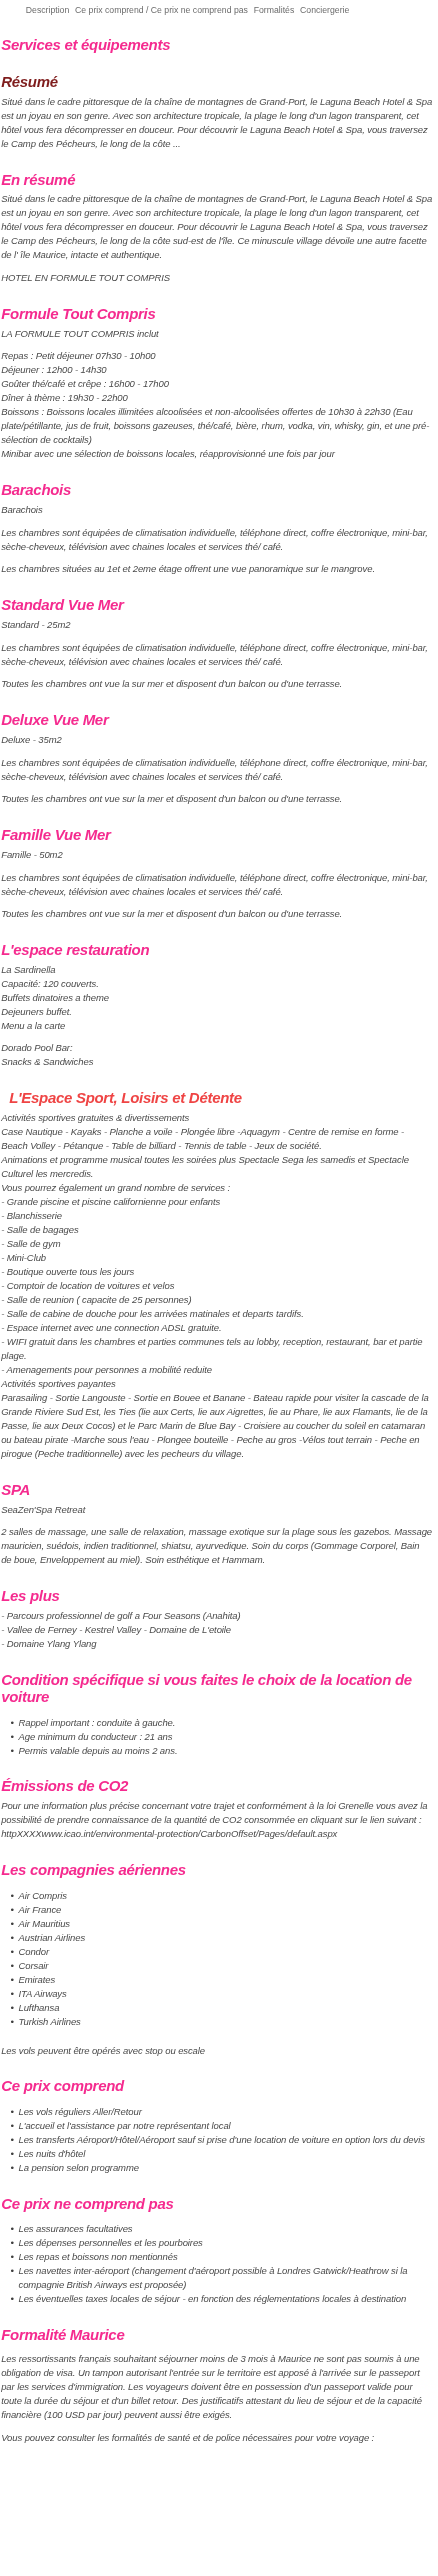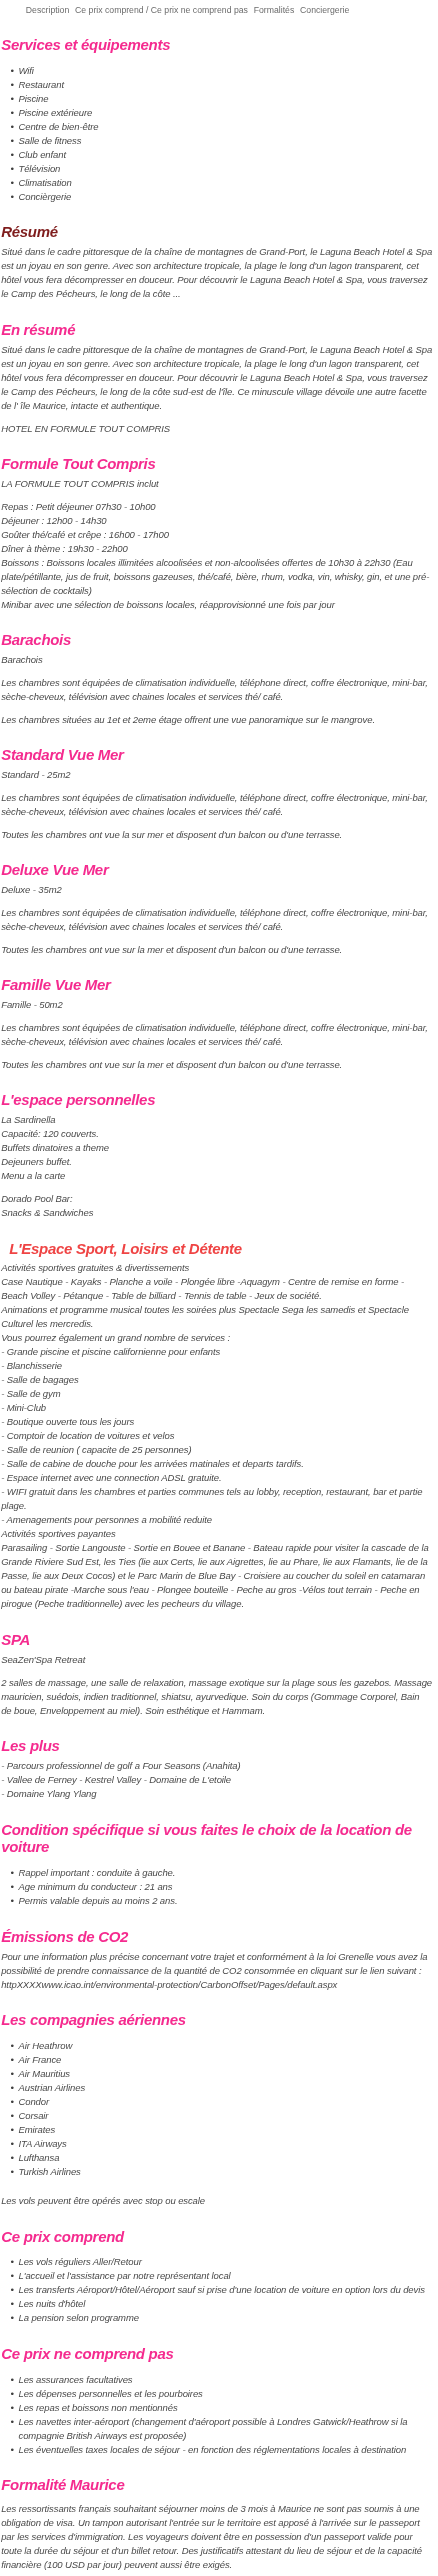--- a/index.html
+++ b/index.html
@@ -43,32 +43,20 @@
 <div class="page">
   <nav class="tabbar" style="color: rgb(107, 107, 107); padding-left: 24px;">
       <span class="tab">Description</span>
       <span class="tab">Ce prix comprend / Ce prix ne comprend pas</span>
       <span class="tab">Formalités</span>
       <span class="tab">Conciergerie</span>
     </nav>
   <main class="content">
       <section class="section">
         <h2 class="heading" style="color: rgb(245, 43, 143);">Services et équipements</h2>
-        <ul class="bullets">
-          <li>Wifi</li>
-          <li>Restaurant</li>
-          <li>Piscine</li>
-          <li>Piscine extérieure</li>
-          <li>Centre de bien-être</li>
-          <li>Salle de fitness</li>
-          <li>Club enfant</li>
-          <li>Télévision</li>
-          <li>Climatisation</li>
-          <li>Concièrgerie</li>
-        </ul>
       </section>
       <section class="section">
         <h2 class="heading" style="color: #7f1d1d;">Résumé</h2>
         <p class="para tight">Situé dans le cadre pittoresque de la chaîne de montagnes de Grand-Port, le Laguna Beach Hotel &amp; Spa est un joyau en son genre. Avec son architecture tropicale, la plage le long d'un lagon transparent, cet hôtel vous fera décompresser en douceur. Pour découvrir le Laguna Beach Hotel &amp; Spa, vous traversez le Camp des Pécheurs, le long de la côte ...</p>
       </section>
       <section class="section">
         <h2 class="heading" style="color: rgb(245, 43, 143);">En résumé</h2>
         <p class="para tight">Situé dans le cadre pittoresque de la chaîne de montagnes de Grand-Port, le Laguna Beach Hotel &amp; Spa est un joyau en son genre. Avec son architecture tropicale, la plage le long d'un lagon transparent, cet hôtel vous fera décompresser en douceur. Pour découvrir le Laguna Beach Hotel &amp; Spa, vous traversez le Camp des Pécheurs, le long de la côte sud-est de l'île. Ce minuscule village dévoile une autre facette de l' île Maurice, intacte et authentique.</p>
         <p class="para"> HOTEL EN FORMULE TOUT COMPRIS</p>
       </section>
@@ -95,21 +83,21 @@
         <p class="para">Les chambres sont équipées de climatisation individuelle, téléphone direct, coffre électronique, mini-bar, sèche-cheveux, télévision avec chaines locales et services thé/ café.</p>
         <p class="para">Toutes les chambres ont vue sur la mer et disposent d'un balcon ou d'une terrasse.</p>
       </section>
       <section class="section">
         <h2 class="heading" style="color: rgb(245, 43, 143);">Famille Vue Mer</h2>
         <p class="para tight">Famille - 50m2</p>
         <p class="para">Les chambres sont équipées de climatisation individuelle, téléphone direct, coffre électronique, mini-bar, sèche-cheveux, télévision avec chaines locales et services thé/ café.</p>
         <p class="para">Toutes les chambres ont vue sur la mer et disposent d'un balcon ou d'une terrasse.</p>
       </section>
       <section class="section">
-        <h2 class="heading" style="color: rgb(245, 43, 143);">L'espace personnelles</h2>
+        <h2 class="heading" style="color: rgb(245, 43, 143);">L'espace restauration</h2>
         <p class="para tight"><span>La Sardinella</span><br><span>Capacité: 120 couverts.</span><br><span>Buffets dinatoires a theme</span><br><span>Dejeuners buffet.</span><br><span>Menu a la carte</span></p>
         <p class="para"><span>Dorado Pool Bar:</span><br><span>Snacks &amp; Sandwiches</span></p>
       </section>
       <section class="section">
         <h2 class="heading" style="color: #ef4444; padding-left: 8px;">L'Espace Sport, Loisirs et Détente</h2>
         <p class="para tight"><span>Activités sportives gratuites &amp; divertissements</span><br><span>Case Nautique - Kayaks - Planche a voile - Plongée libre -Aquagym - Centre de remise en forme - Beach Volley - Pétanque - Table de billiard - Tennis de table - Jeux de société.</span><br><span>Animations et programme musical toutes les soirées plus Spectacle Sega les samedis et Spectacle Culturel les mercredis.</span><br><span>Vous pourrez également un grand nombre de services :</span><br><span>- Grande piscine et piscine californienne pour enfants</span><br><span>- Blanchisserie</span><br><span>- Salle de bagages</span><br><span>- Salle de gym</span><br><span>- Mini-Club</span><br><span>- Boutique ouverte tous les jours</span><br><span>- Comptoir de location de voitures et velos</span><br><span>- Salle de reunion ( capacite de 25 personnes)</span><br><span>- Salle de cabine de douche pour les arrivées matinales et departs tardifs.</span><br><span>- Espace internet avec une connection ADSL gratuite.</span><br><span>- WIFI gratuit dans les chambres et parties communes tels au lobby, reception, restaurant, bar et partie plage.</span><br><span>- Amenagements pour personnes a mobilité reduite</span><br><span>Activités sportives payantes</span><br><span>Parasailing -  Sortie Langouste - Sortie en Bouee et Banane - Bateau rapide pour visiter la cascade de la Grande Riviere Sud Est, les Ties (lie aux Certs, lie aux Aigrettes, lie au Phare, lie aux Flamants, lie de la Passe, lie aux Deux Cocos) et le Parc Marin de Blue Bay - Croisiere au coucher du soleil en catamaran ou bateau pirate -Marche sous l'eau - Plongee bouteille - Peche au gros -Vélos tout terrain - Peche en pirogue (Peche traditionnelle) avec les pecheurs du village.</span></p>
       </section>
       <section class="section">
         <h2 class="heading" style="color: rgb(245, 43, 143);">SPA</h2>
         <p class="para tight">SeaZen'Spa Retreat</p>
@@ -127,21 +115,21 @@
           <li>Permis valable depuis au moins 2 ans.</li>
         </ul>
       </section>
       <section class="section">
         <h2 class="heading" style="color: rgb(245, 43, 143);">Émissions de CO2</h2>
         <p class="para tight"><span>Pour une information plus précise concernant votre trajet et conformément à la loi Grenelle vous avez la possibilité de prendre connaissance de la quantité de CO2 consommée en cliquant sur le lien suivant :</span><br><span>httpXXXXwww.icao.int/environmental-protection/CarbonOffset/Pages/default.aspx</span></p>
       </section>
       <section class="section">
         <h2 class="heading" style="color: rgb(245, 43, 143);">Les compagnies aériennes</h2>
         <ul class="bullets">
-          <li>Air Heathrow</li>
+          <li>Air Compris</li>
           <li>Air France</li>
           <li>Air Mauritius</li>
           <li>Austrian Airlines</li>
           <li>Condor</li>
           <li>Corsair</li>
           <li>Emirates</li>
           <li>ITA Airways</li>
           <li>Lufthansa</li>
           <li>Turkish Airlines</li>
         </ul>

